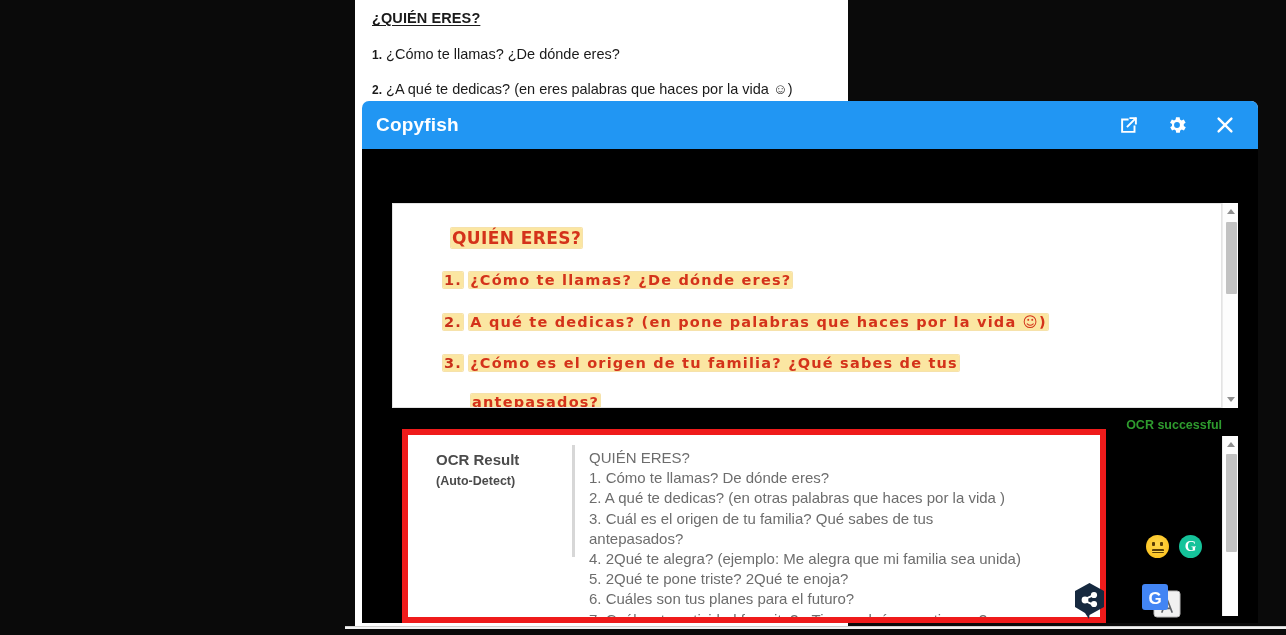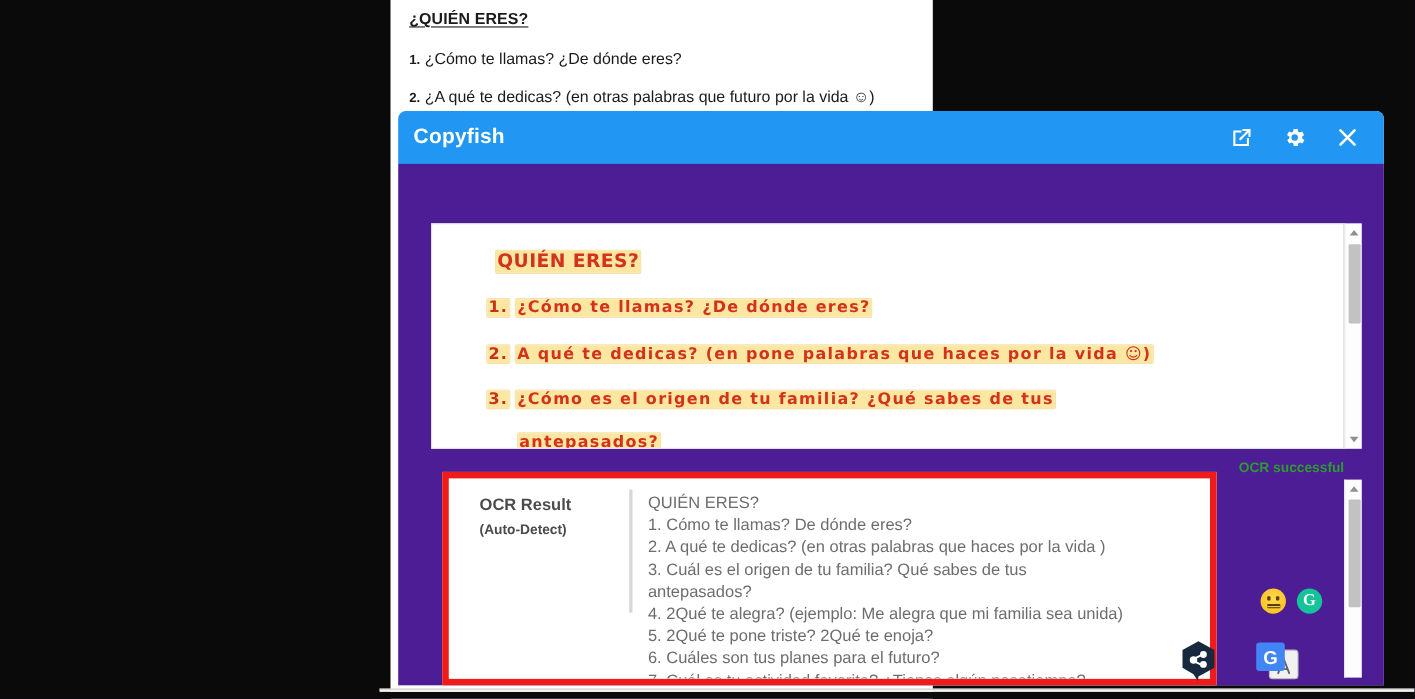--- a/index.html
+++ b/index.html
@@ -62,21 +62,21 @@
   .cf-title {
     margin-left: 14px;
     color: #ffffff;
     font-size: 19px; font-weight: 700; letter-spacing: .2px;
   }
   .cf-actions { margin-left: auto; display: flex; align-items: center; gap: 26px; margin-right: 22px; }
   .cf-ic { width: 22px; height: 22px; display: block; cursor: pointer; }
   .cf-ic svg { display: block; }
 
   
-  .cf-body { position: relative; background: #4c1d95; height: 474px; }
+  .cf-body { position: relative; background: #000000; height: 474px; }
   .preview-wrap {
     position: absolute; left: 30px; top: 54px; width: 830px; height: 205px;
     background: #ffffff;
     border: 1px solid #e3e3e3;
     overflow: hidden;
   }
   .preview-inner { position: relative; width: 100%; height: 100%; background:#fff; }
   .ocr-line {
     position: absolute; white-space: nowrap;
     color: #d4321a; font-weight: 700;
@@ -173,21 +173,21 @@
   <div class="app-surface-shadow"></div>
 
   <div class="page-bg">
     <div class="doc-title">¿QUIÉN ERES?</div>
     <div class="doc-item doc-i1">
       <span class="num">1.</span>
       <span>¿Cómo te llamas? ¿De dónde eres?</span>
     </div>
     <div class="doc-item doc-i2">
       <span class="num">2.</span>
-      <span>¿A qué te dedicas? (en otras palabras que futuro por la vida ☺)</span>
+      <span>¿A qué te dedicas? (en eres palabras que haces por la vida ☺)</span>
     </div>
   </div>
 
   <div class="dark-left"></div>
   <div class="dark-right"></div>
   <div class="dark-bottom"></div>
 
   <div class="copyfish">
 
     <div class="cf-header">

